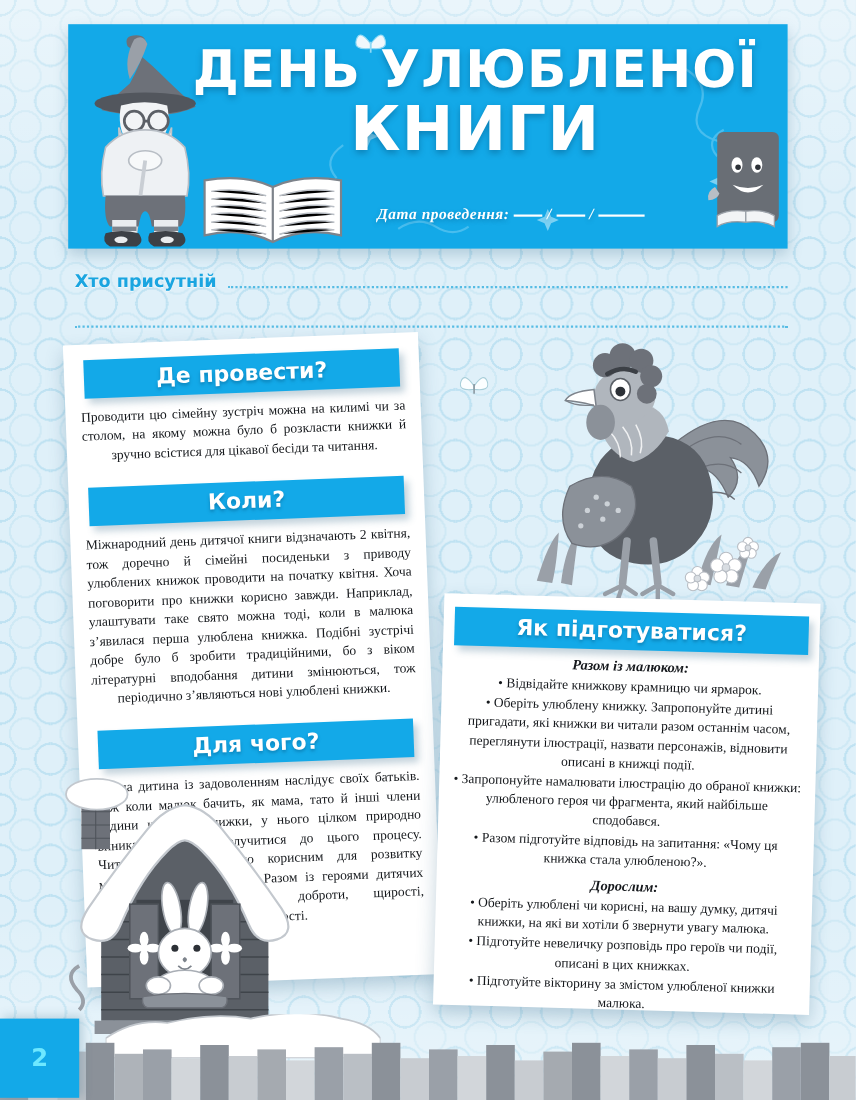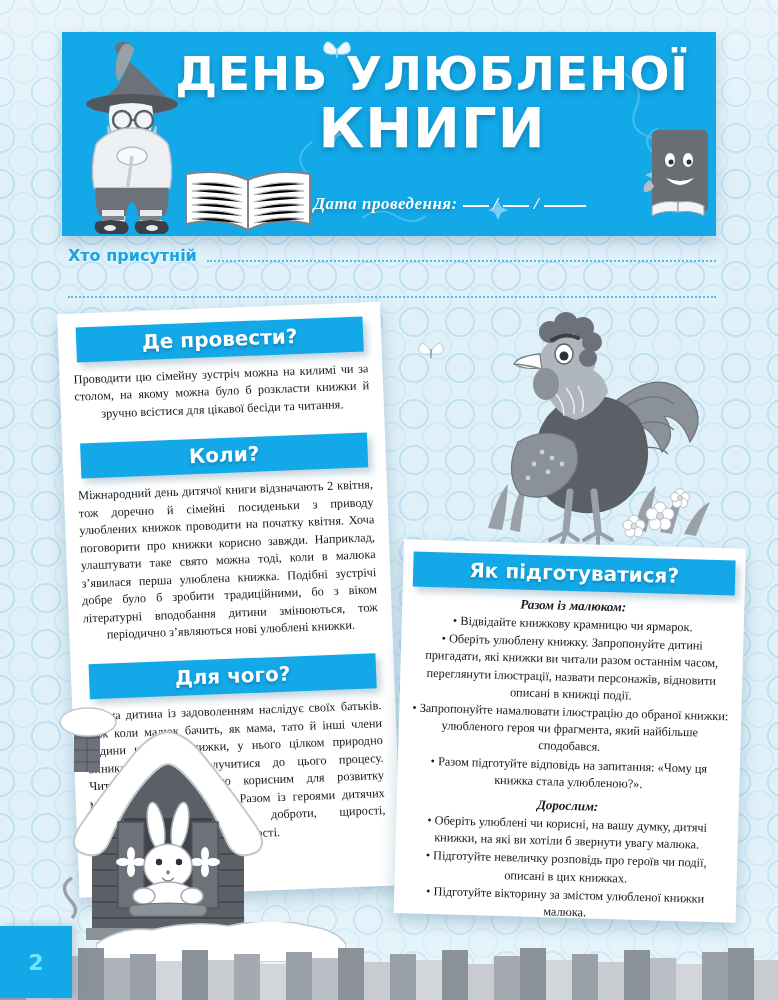--- a/index.html
+++ b/index.html
@@ -30,21 +30,21 @@
   #page::after {
     content: "";
     position: absolute; inset: 0;
     background: linear-gradient(180deg, rgba(255,255,255,.35) 0%, rgba(255,255,255,0) 18%, rgba(255,255,255,0) 82%, rgba(255,255,255,.30) 100%);
     pointer-events: none;
   }
 
   
   .banner {
     position: absolute;
-    left: 62px; top: 32px;
+    left: 62px; top: 22px;
     width: 654px; height: 204px;
     background: #13a9e8;
     box-shadow: 0 6px 12px rgba(60,110,140,.28);
   }
   .banner-deco {
     position: absolute; inset: 0; overflow: hidden; pointer-events: none;
   }
   .banner-title {
     position: absolute;
     left: 100px; top: 20px;
@@ -60,21 +60,21 @@
   .title-line1 { font-size: 47px; display:block; }
   .title-line2 { font-size: 56px; display:block; margin-top: 4px; }
 
   .date-line {
     position: absolute;
     right: 130px; bottom: 22px;
     color: #ffffff;
     font-family: "Liberation Serif", serif;
     font-style: italic;
     font-weight: bold;
-    font-size: 17px;
+    font-size: 14px;
     letter-spacing: .5px;
     text-shadow: 0 2px 4px rgba(0,70,110,.35);
     white-space: nowrap;
   }
   .date-blank { display:inline-block; border-bottom: 2px solid #fff; vertical-align: 2px; }
   .b1 { width: 26px; } .b2 { width: 26px; } .b3 { width: 42px; }
 
   
   .gnome { position:absolute; left: 8px; top: 8px; width: 118px; height: 196px; }
   

